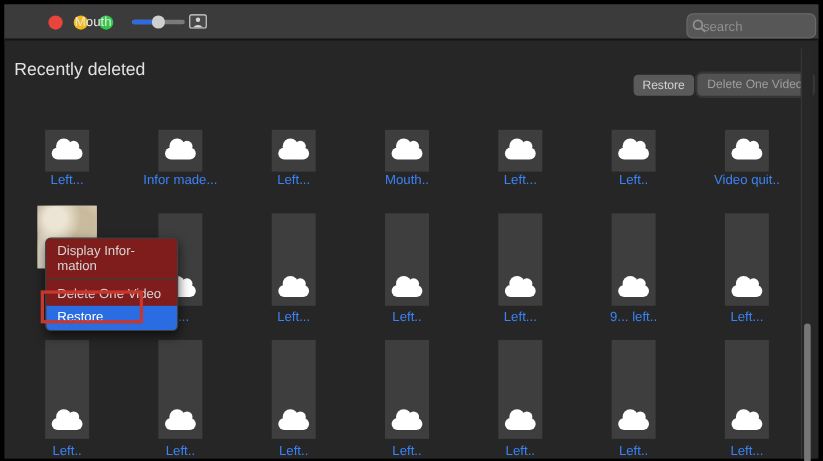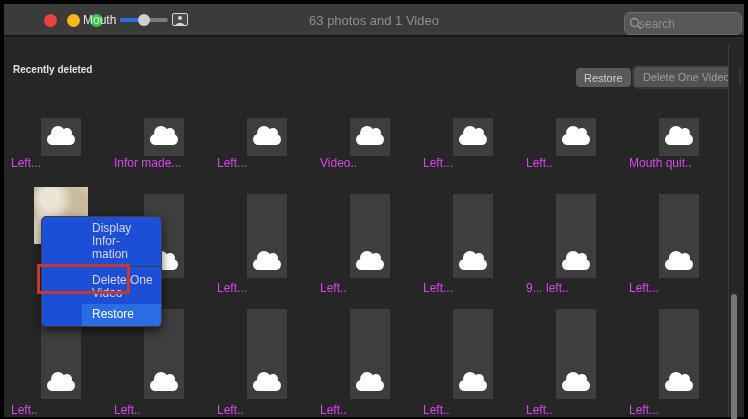--- a/index.html
+++ b/index.html
@@ -7,41 +7,41 @@
   body { font-family:"Liberation Sans", sans-serif; }
   #app { position:relative; width:748px; height:419px; background:#000; overflow:hidden; }
   #window { position:absolute; left:4px; top:4px; right:4px; bottom:2px; background:#262626; }
 
   
   .titlebar { position:absolute; left:0; top:0; right:0; height:33px; background:#3b3b3b; border-bottom:2px solid #141414; }
   .traffic { position:absolute; top:10px; width:13px; height:13px; border-radius:50%; }
   .t-red    { left:40px; background:#e8453c; }
   .t-yellow { left:63px; background:#f5b915; }
   .t-green  { left:86px; background:#33c748; }
-  .mouth-label { position:absolute; left:79px; top:9px; font-size:12px; color:#e6e6e6; }
+  .mouth-label { position:absolute; left:64px; top:9px; font-size:12px; color:#e6e6e6; }
   .slider { position:absolute; left:116px; top:14px; width:48px; height:4px; background:#7a7a7a; border-radius:2px; }
   .slider-fill { position:absolute; left:0; top:0; height:4px; width:45%; background:#2d6ce0; border-radius:2px; }
   .slider-knob { position:absolute; left:18px; top:-4px; width:12px; height:12px; background:#cfcfcf; border-radius:50%; }
   .portrait-btn { position:absolute; left:168px; top:9px; width:16px; height:13px; border:1px solid #d8d8d8; border-radius:2px; background:#4a4a4a; }
   .portrait-btn svg { display:block; margin:1px auto 0; }
   .win-title { position:absolute; left:0; right:0; top:9px; text-align:center; font-size:13px; color:#8f8f8f; }
   .searchbox { position:absolute; left:620px; top:8px; width:118px; height:23px; background:#575757; border:1px solid #6c6c6c; border-radius:6px; }
   .searchbox .mag { position:absolute; left:4px; top:4px; }
   .searchbox input { position:absolute; left:14px; top:1px; width:100px; height:20px; background:transparent; border:none; outline:none; color:#cfcfcf; font-size:12px; font-family:"Liberation Sans",sans-serif; }
   .searchbox input::placeholder { color:#8f8f8f; opacity:1; }
 
   
-  .page-title { position:absolute; left:9px; top:60px; font-size:10px; color:#e2e2e2;font-weight:bold; }
+  .page-title { position:absolute; left:9px; top:51px; font-size:16px; color:#e2e2e2; }
   .page-desc { position:absolute; left:8px; top:81px; font-size:11px; line-height:14px; color:#6a6a6a; white-space:pre-line; }
   .btn-restore { position:absolute; left:572px; top:64px; height:19px; padding:0 8px; background:#5a5a5a; border:none; border-radius:4px; color:#d2d2d2; font-size:11px; font-family:"Liberation Sans",sans-serif; }
   .btn-delete { position:absolute; left:628px; top:61px; height:24px; padding:0 9px; background:#525252; border:2px solid #363636; border-radius:6px; color:#9e9e9e; font-size:11px; font-family:"Liberation Sans",sans-serif; }
 
   
   .cell { position:absolute; width:40px; background:#3e3e3e; }
-  .cell-label { position:absolute; width:100px; font-size:12px; color:#d946ef; }
+  .cell-label { position:absolute; width:100px; text-align:center; font-size:12px; color:#3b82f6; }
   .row1 .cell { top:114px; height:38px; }
   .row1 .cell-label { top:152px; }
   .row2 .cell { top:190px; height:84px; }
   .row2 .cell-label { top:277px; }
   .row3 .cell { top:305px; height:90px; }
   .row3 .cell-label { top:399px; }
   .c0{left:37px} .c1{left:140px} .c2{left:243px} .c3{left:346px} .c4{left:449px} .c5{left:552px} .c6{left:655px}
   .l0{left:7px} .l1{left:110px} .l2{left:213px} .l3{left:316px} .l4{left:419px} .l5{left:522px} .l6{left:625px}
   .cloud { position:absolute; left:50%; margin-left:-14px; width:28px; height:11px; background:#fff; border-radius:11px; }
   .cloud::before { content:""; position:absolute; left:4px; top:-8px; width:14px; height:14px; background:#fff; border-radius:50%; }
@@ -50,21 +50,21 @@
   .row2 .cloud, .row3 .cloud { bottom:8px; }
   .photo-cell { position:absolute; left:30px; top:183px; width:54px; height:57px;
     background:
       radial-gradient(circle at 30% 20%, #ece5d5 0 16%, rgba(0,0,0,0) 40%),
       radial-gradient(circle at 72% 28%, #c9ba9d 0 22%, rgba(0,0,0,0) 52%),
       radial-gradient(circle at 45% 75%, #f0ebdf 0 28%, rgba(0,0,0,0) 58%),
       linear-gradient(120deg, #a8977c, #e4dbc8 55%, #c9bda4);
   }
 
   
-  .context-menu { position:absolute; left:37px; top:212px; width:121px; background:#1d4ed8; border:1px solid #3f3f3f; border-radius:5px; box-shadow:0 4px 10px rgba(0,0,0,.6); z-index:10; overflow:hidden;padding-left:40px; }
+  .context-menu { position:absolute; left:37px; top:212px; width:121px; background:#7f1d1d; border:1px solid #3f3f3f; border-radius:5px; box-shadow:0 4px 10px rgba(0,0,0,.6); z-index:10; overflow:hidden; }
   .menu-item { font-size:12px; color:#d6d6d6; padding:5px 0 4px 10px; white-space:pre-line; line-height:13px; }
   .menu-sep { height:1px; background:#3d3d3d; margin:1px 0 2px 0; }
   .menu-item.highlighted { background:#2a6ce2; color:#fff; padding-top:4px; padding-bottom:5px; }
   .red-box { position:absolute; left:33px; top:260px; width:93px; height:30px; border:3px solid #c8372d; z-index:11; }
 
   
   .scroll-track { position:absolute; right:5px; top:40px; bottom:0; width:11px; background:#272727; border-left:1px solid #3a3a3a; }
   .scroll-thumb { position:absolute; left:2px; right:2px; top:250px; height:130px; background:#767676; border-radius:4px; }
 </style>
 </head>
@@ -81,21 +81,20 @@
       <div class="slider">
         <div class="slider-fill"></div>
         <div class="slider-knob"></div>
       </div>
       <div class="portrait-btn">
         <svg width="12" height="10" viewBox="0 0 12 10">
             <circle cx="6" cy="3" r="2" fill="#d8d8d8"></circle>
             <path d="M1.5 10 Q6 5.5 10.5 10 Z" fill="#d8d8d8"></path>
           </svg>
       </div>
-      <div class="win-title">63 photos and 1 Video</div>
       <div class="searchbox">
         <svg class="mag" width="13" height="13" viewBox="0 0 13 13">
             <circle cx="5.5" cy="5.5" r="4" fill="none" stroke="#949494" stroke-width="1.5"></circle>
             <line x1="8.5" y1="8.5" x2="12" y2="12" stroke="#949494" stroke-width="1.5"></line>
           </svg>
         <input type="text" placeholder="search" style="">
       </div>
     </div>
 
     <div class="page-title">Recently deleted</div>
@@ -120,24 +119,24 @@
         </div>
       <div class="cell c5">
           <div class="cloud"></div>
         </div>
       <div class="cell c6">
           <div class="cloud"></div>
         </div>
       <div class="cell-label l0">Left...</div>
       <div class="cell-label l1">Infor made...</div>
       <div class="cell-label l2">Left...</div>
-      <div class="cell-label l3">Video..</div>
+      <div class="cell-label l3">Mouth..</div>
       <div class="cell-label l4">Left...</div>
       <div class="cell-label l5">Left..</div>
-      <div class="cell-label l6">Mouth quit..</div>
+      <div class="cell-label l6">Video quit..</div>
     </div>
 
     <div class="grid-row row2">
       <div class="photo-cell"></div>
       <div class="cell c1">
           <div class="cloud"></div>
         </div>
       <div class="cell c2">
           <div class="cloud"></div>
         </div>

